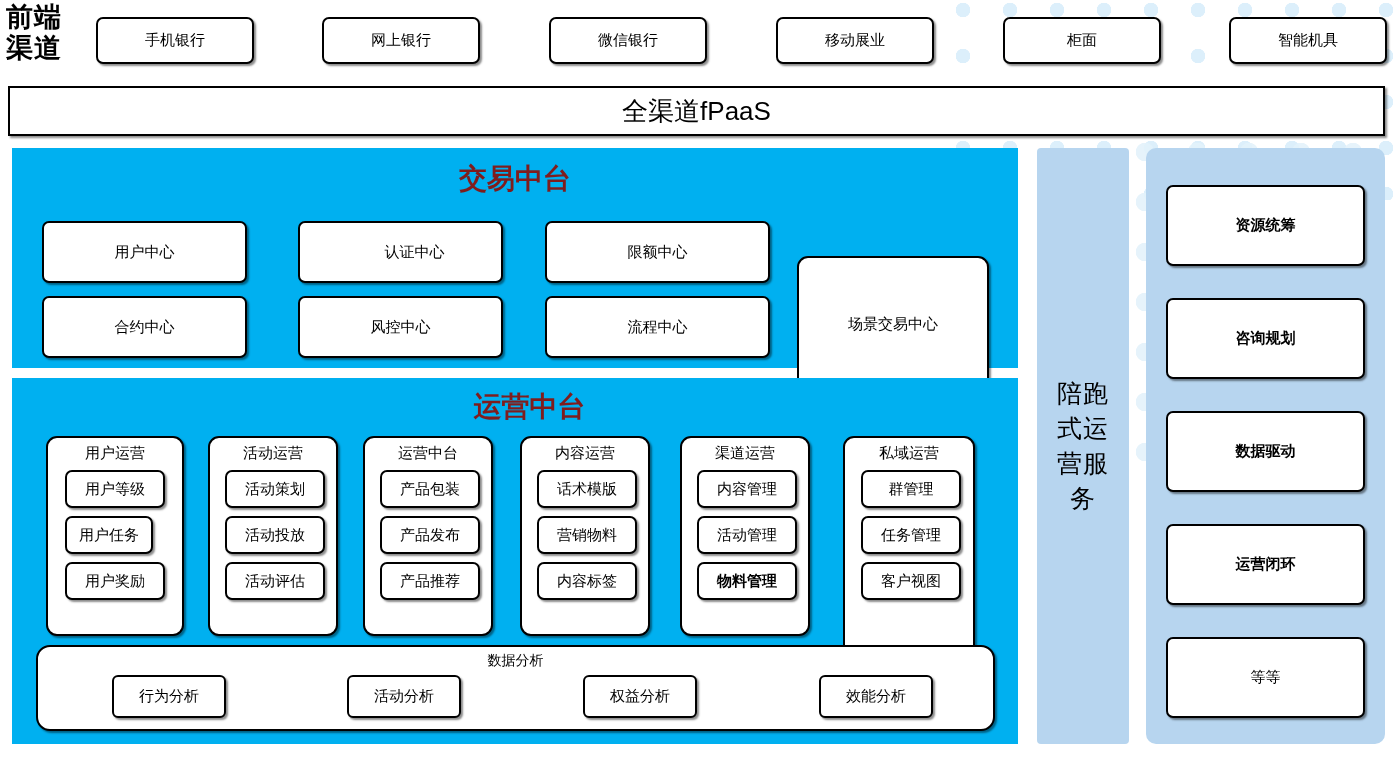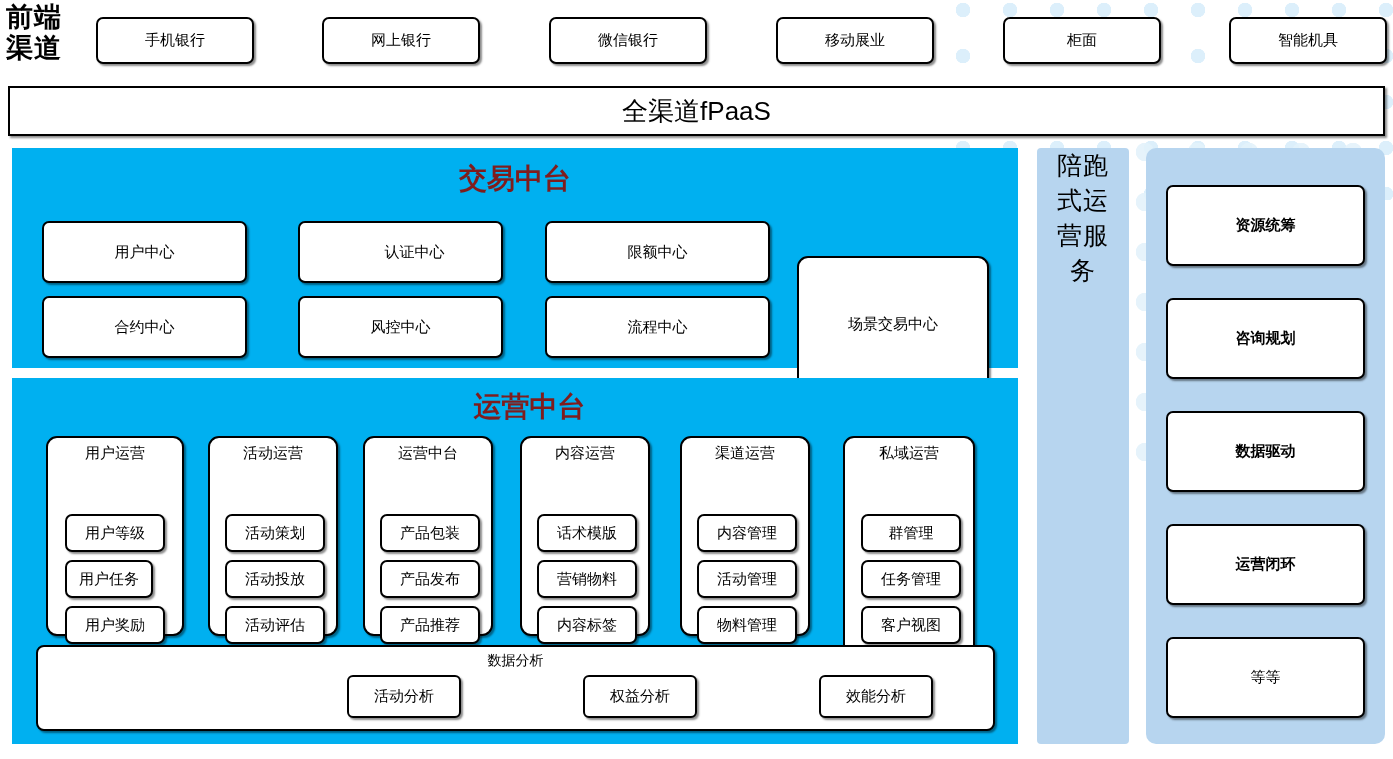--- a/index.html
+++ b/index.html
@@ -138,33 +138,32 @@
     position: absolute;
     background: #ffffff;
     border: 2px solid #000000;
     border-radius: 7px;
     box-sizing: border-box;
     display: flex;
     align-items: center;
     justify-content: center;
     font-size: 15px;
     box-shadow: 2px 2px 2px rgba(0,0,0,.45);
-    margin-top: 44px;
   }
 
   
   #analytics-box {
     position: absolute;
     left: 36px;
     top: 645px;
     width: 959px;
     height: 86px;
     background: #ffffff;
     border: 2px solid #000000;
-    border-radius: 8px;
+    border-radius: 14px;
     box-sizing: border-box;
     box-shadow: 2px 2px 2px rgba(0,0,0,.45);
   }
   #analytics-title {
     position: absolute;
     left: 0; right: 0;
     top: 5px;
     text-align: center;
     font-size: 14px;
   }
@@ -187,20 +186,21 @@
   
   #companion-col {
     position: absolute;
     left: 1037px;
     top: 148px;
     width: 92px;
     height: 596px;
     background: #b7d5ef;
     border-radius: 4px;
     display: flex;
+    align-items: center;
     justify-content: center;
   }
   #companion-text {
     font-size: 25px;
     line-height: 35px;
     text-align: center;
     width: 62px;
     letter-spacing: 1px;
   }
   #service-col {
@@ -322,33 +322,34 @@
       <div class="ops-group-title">内容运营</div>
       <div class="ops-item" style="left:15px;top:32px;width:100px;height:38px;">话术模版</div>
       <div class="ops-item" style="left:15px;top:78px;width:100px;height:38px;">营销物料</div>
       <div class="ops-item" style="left:15px;top:124px;width:100px;height:38px;">内容标签</div>
     </div>
 
     <div class="ops-group" style="left:668px;top:58px;width:130px;height:200px;">
       <div class="ops-group-title">渠道运营</div>
       <div class="ops-item" style="left:15px;top:32px;width:100px;height:38px;">内容管理</div>
       <div class="ops-item" style="left:15px;top:78px;width:100px;height:38px;">活动管理</div>
-      <div class="ops-item" style="left:15px;top:124px;width:100px;height:38px;">物料管理</div>
+      <div class="ops-item" style="left:15px;top:124px;width:100px;height:38px;font-weight:bold;">物料管理</div>
     </div>
 
     <div class="ops-group" style="left:831px;top:58px;width:132px;height:224px;text-decoration:underline;">
       <div class="ops-group-title">私域运营</div>
       <div class="ops-item" style="left:16px;top:32px;width:100px;height:38px;">群管理</div>
       <div class="ops-item" style="left:16px;top:78px;width:100px;height:38px;">任务管理</div>
       <div class="ops-item" style="left:16px;top:124px;width:100px;height:38px;">客户视图</div>
     </div>
   </div>
 
   <div id="analytics-box">
     <div id="analytics-title">数据分析</div>
+    <div class="analytics-item" style="left:74px;">行为分析</div>
     <div class="analytics-item" style="left:309px;">活动分析</div>
     <div class="analytics-item" style="left:545px;">权益分析</div>
     <div class="analytics-item" style="left:781px;">效能分析</div>
   </div>
 
   <div id="companion-col">
     <div id="companion-text">
       <div>陪跑</div>
       <div>式运</div>
       <div>营服</div>

